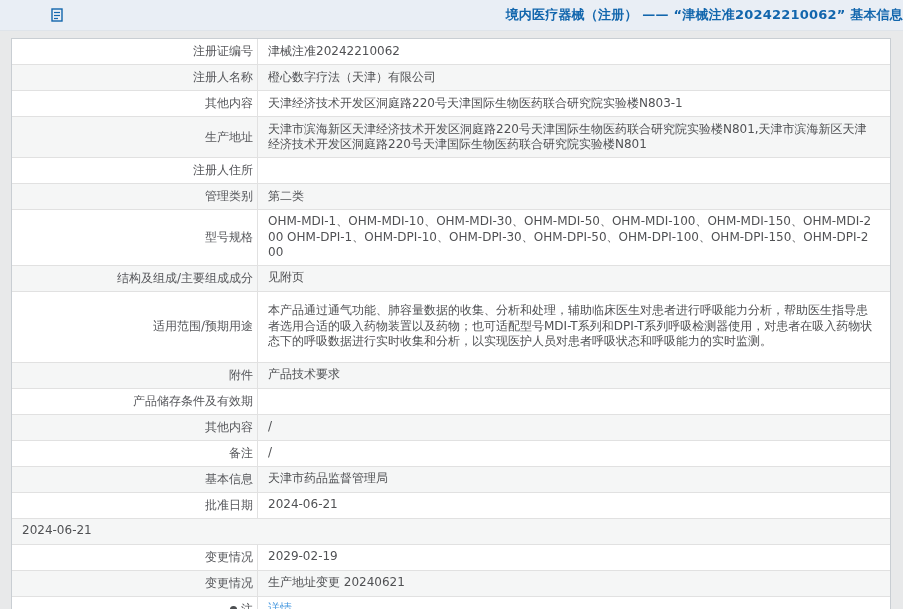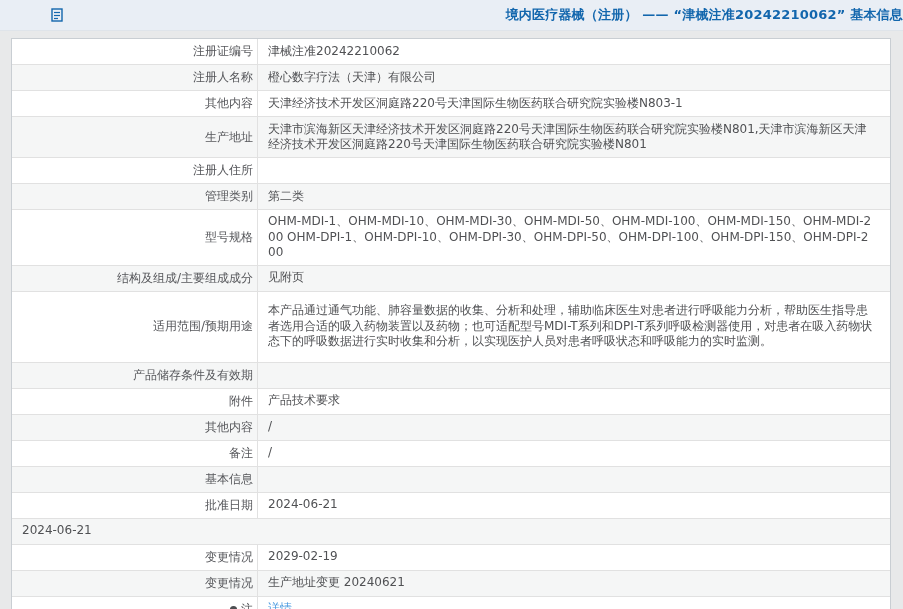--- a/index.html
+++ b/index.html
@@ -89,37 +89,38 @@
   </div>
   <div class="row h1">
     <div class="lbl">结构及组成/主要组成成分</div>
     <div class="val">见附页</div>
   </div>
   <div class="row h4">
     <div class="lbl">适用范围/预期用途</div>
     <div class="val">本产品通过通气功能、肺容量数据的收集、分析和处理，辅助临床医生对患者进行呼吸能力分析，帮助医生指导患者选用合适的吸入药物装置以及药物；也可适配型号MDI-T系列和DPI-T系列呼吸检测器使用，对患者在吸入药物状态下的呼吸数据进行实时收集和分析，以实现医护人员对患者呼吸状态和呼吸能力的实时监测。</div>
   </div>
   <div class="row h1">
+    <div class="lbl">附件</div>
+    <div class="val">产品技术要求</div>
+  </div>
+  <div class="row h1">
     <div class="lbl">产品储存条件及有效期</div>
     <div class="val"></div>
-  </div>
-  <div class="row h1">
-    <div class="lbl">附件</div>
-    <div class="val">产品技术要求</div>
   </div>
   <div class="row h1">
     <div class="lbl">其他内容</div>
     <div class="val">/</div>
   </div>
   <div class="row h1">
     <div class="lbl">备注</div>
     <div class="val">/</div>
   </div>
   <div class="row h1">
     <div class="lbl">基本信息</div>
+    <div class="val">天津市药品监督管理局</div>
   </div>
   <div class="row h1">
     <div class="lbl">批准日期</div>
     <div class="val">2024-06-21</div>
   </div>
   <div class="row h1">
     <div class="val">2024-06-21</div>
   </div>
   <div class="row h1">
     <div class="lbl">变更情况</div>

